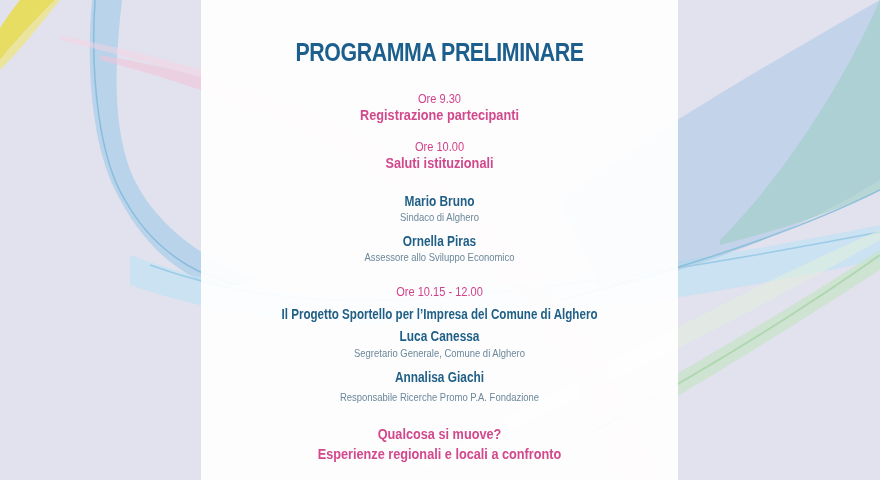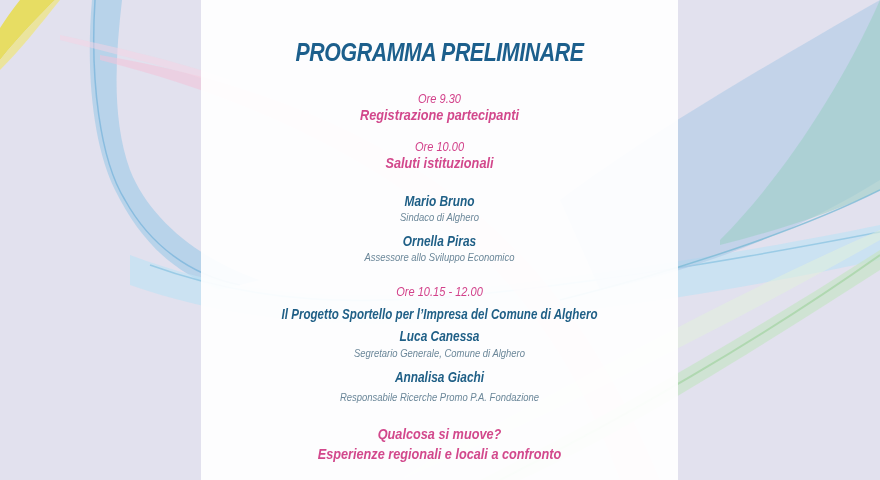--- a/index.html
+++ b/index.html
@@ -1,19 +1,19 @@
 <!DOCTYPE html>
 <html><head>
 <meta charset="utf-8">
 <style>
   html, body { margin:0; padding:0; }
   body { width:880px; height:480px; overflow:hidden; position:relative; background:#e2e1ee; font-family:"Liberation Sans", sans-serif; }
   .bg-svg { position:absolute; left:0; top:0; width:880px; height:480px; }
   .panel { position:absolute; left:201px; top:0; width:477px; height:480px; background:rgba(255,255,255,0.93); }
-  .content { position:absolute; left:201px; top:0; width:477px; height:480px; text-align:center;font-style:italic; }
+  .content { position:absolute; left:201px; top:0; width:477px; height:480px; text-align:center; }
   .title { position:absolute; left:0; right:0; top:37px; font-size:26px; font-weight:bold; color:#1c5f8c; letter-spacing:-0.5px; transform:scaleX(0.82); transform-origin:center; white-space:nowrap; }
   .time { position:absolute; left:0; right:0; font-size:13px; color:#d2418a; transform:scaleX(0.85); white-space:nowrap; }
   .heading-pink { position:absolute; left:0; right:0; font-size:15.5px; font-weight:bold; color:#d2488c; transform:scaleX(0.82); white-space:nowrap; }
   .name { position:absolute; left:0; right:0; font-size:14.5px; font-weight:bold; color:#1f5f86; transform:scaleX(0.82); white-space:nowrap; }
   .role { position:absolute; left:0; right:0; font-size:11px; color:#6b8799; transform:scaleX(0.86); white-space:nowrap; }
   .heading-blue { position:absolute; left:0; right:0; font-size:14.5px; font-weight:bold; color:#1f5f86; transform:scaleX(0.80); white-space:nowrap; }
 </style>
 </head>
 <body>
 

